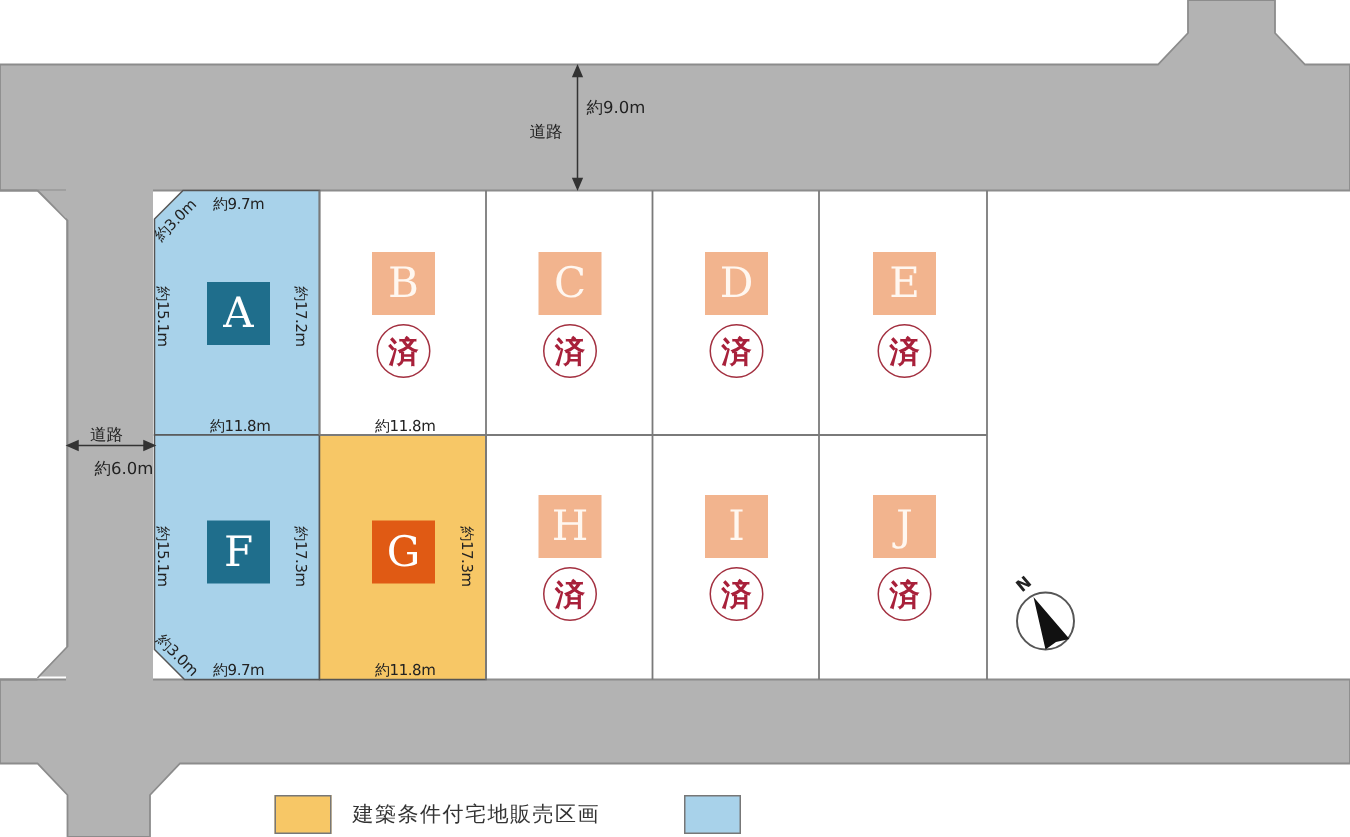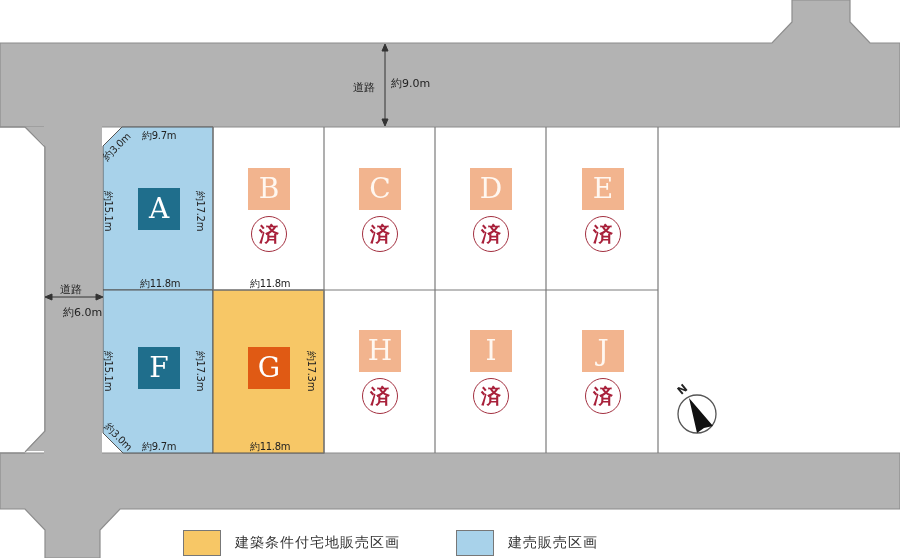--- a/index.html
+++ b/index.html
@@ -86,21 +86,21 @@
     <path d="M103,297 L96,294 L96,300 Z"></path>
   </g>
 
   <g>
     <circle cx="697" cy="414" r="19" fill="#ffffff" stroke="#555" stroke-width="1.3"></circle>
     <path d="M689,398 L713,426 L704,428 L697,433 Z" fill="#111"></path>
   </g>
 </svg>
 
 <span class="road-label" style="left:353px; top:80px;">道路</span>
-<span class="road-label" style="left:391px; top:76px;">約9.0m</span>
+<span class="road-label" style="left:391px; top:64px;">約9.0m</span>
 <span class="road-label" style="left:60px; top:282px;">道路</span>
 <span class="road-label" style="left:63px; top:305px;">約6.0m</span>
 
 <span class="dim" style="left:142px; top:129px;">約9.7m</span>
 <span class="dim diag" style="left:100px; top:140px;">約3.0m</span>
 <span class="dim v" style="left:88px; top:204px;">約15.1m</span>
 <span class="dim v" style="left:180px; top:204px;">約17.2m</span>
 <span class="dim" style="left:140px; top:277px;">約11.8m</span>
 <span class="dim" style="left:250px; top:277px;">約11.8m</span>
 <span class="dim v" style="left:88px; top:364px;">約15.1m</span>
@@ -138,14 +138,13 @@
 <div class="stamp" style="left:585px; top:378px;">済</div>
 
 <span class="abs" style="left:678px; top:383px; font-size:11px; font-weight:bold; transform:rotate(-40deg); color:#222;">N</span>
 
 <div class="legend-item" style="left:183px; top:530px;">
   <div class="legend-swatch" style="background:#f7c766;"></div>
   <span class="legend-label">建築条件付宅地販売区画</span>
 </div>
 <div class="legend-item" style="left:456px; top:530px;">
   <div class="legend-swatch" style="background:#a8d2ea;"></div>
-  <span class="legend-label">建売販売区画</span>
 </div>
 
 </body></html>

